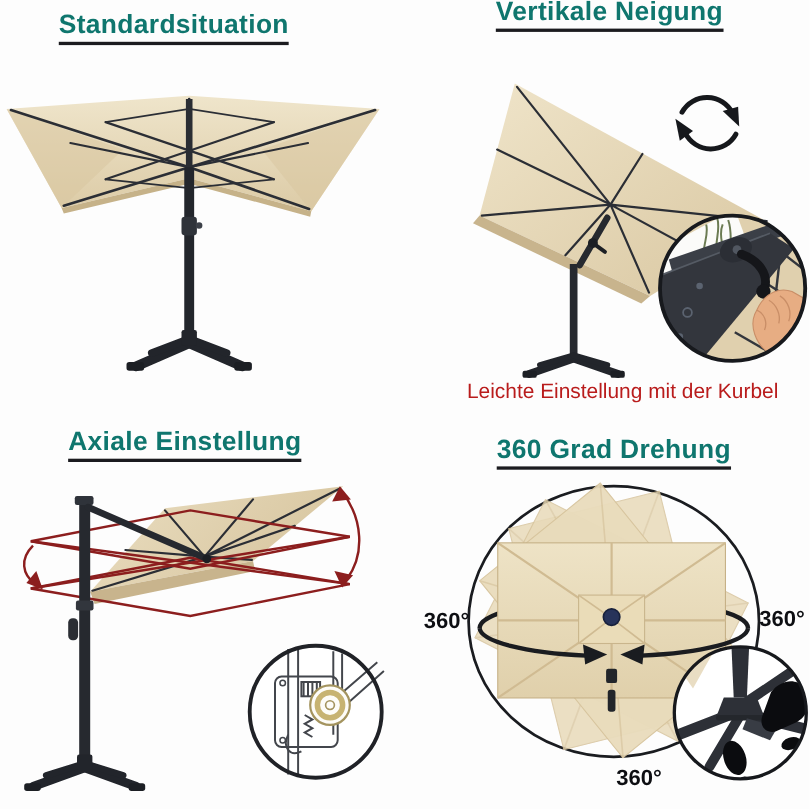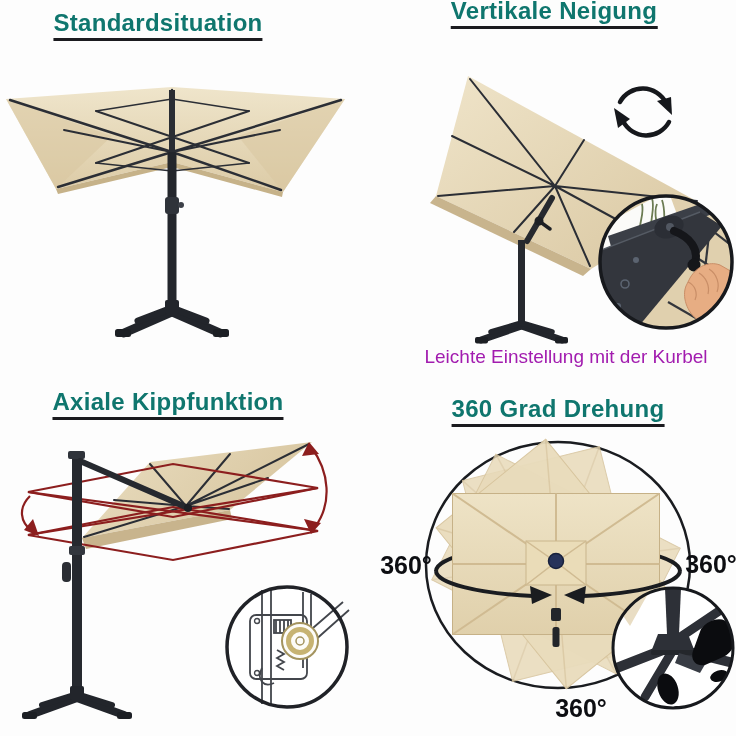--- a/index.html
+++ b/index.html
@@ -7,23 +7,23 @@
   .canvas { position:relative; width:736px; height:736px; background:#fdfdfd; overflow:hidden; }
   .quad { position:absolute; width:368px; height:368px; }
   .q1 { left:0; top:0; }
   .q2 { left:368px; top:0; }
   .q3 { left:0; top:368px; }
   .q4 { left:368px; top:368px; }
   .art { position:absolute; left:0; top:0; width:368px; height:368px; }
   .center { position:absolute; transform:translate(-50%,-50%); white-space:nowrap; }
   .heading { font-weight:700; font-size:24px; letter-spacing:.3px; color:#0f766e; }
   .heading .u { border-bottom:3px solid #1b1b1f; padding-bottom:2px; }
-  .caption { font-weight:400; font-size:19px; color:#a21caf; }
+  .caption { font-weight:400; font-size:19px; color:#b91c1c; }
   .caption-lg { font-size:20px; }
-  .deg { font-weight:700; font-size:25px; color:#0d0e12; }
+  .deg { font-weight:700; font-size:20px; color:#0d0e12; }
 </style>
 </head>
 <body>
 
 <div class="canvas">
 
   <section class="quad q1">
     <h2 class="center heading" style="left:158px; top:23px;"><span class="u">Standardsituation</span></h2>
     <svg class="art" viewBox="0 0 368 368">
       <defs>
@@ -133,21 +133,21 @@
             <path d="M320 282 C327 285 330 293 327 300" stroke="#c98e67" stroke-width="1.2" fill="none"></path>
           </g>
         </g>
         <circle cx="298" cy="262" r="66" fill="none" stroke="#17191d" stroke-width="3.5"></circle>
       </g>
     </svg>
     <div class="center caption" style="left:198px; top:357px;">Leichte Einstellung mit der Kurbel</div>
   </section>
 
   <section class="quad q3">
-    <h2 class="center heading" style="left:168px; top:34px;"><span class="u">Axiale Kippfunktion</span></h2>
+    <h2 class="center heading" style="left:168px; top:34px;"><span class="u">Axiale Einstellung</span></h2>
     <svg class="art" viewBox="0 0 368 368">
       <defs>
         <linearGradient id="g3c" x1="0" y1="0" x2="1" y2="0.4">
           <stop offset="0" stop-color="#eadec1"></stop>
           <stop offset="1" stop-color="#d8c6a0"></stop>
         </linearGradient>
       </defs>
       <g>
         <path d="M82 170 L150 94 L312 74 L230 142 Z" fill="url(#g3c)"></path>
         <path d="M82 170 L230 142 L232 151 L86 181 Z" fill="#c8b48d"></path>

